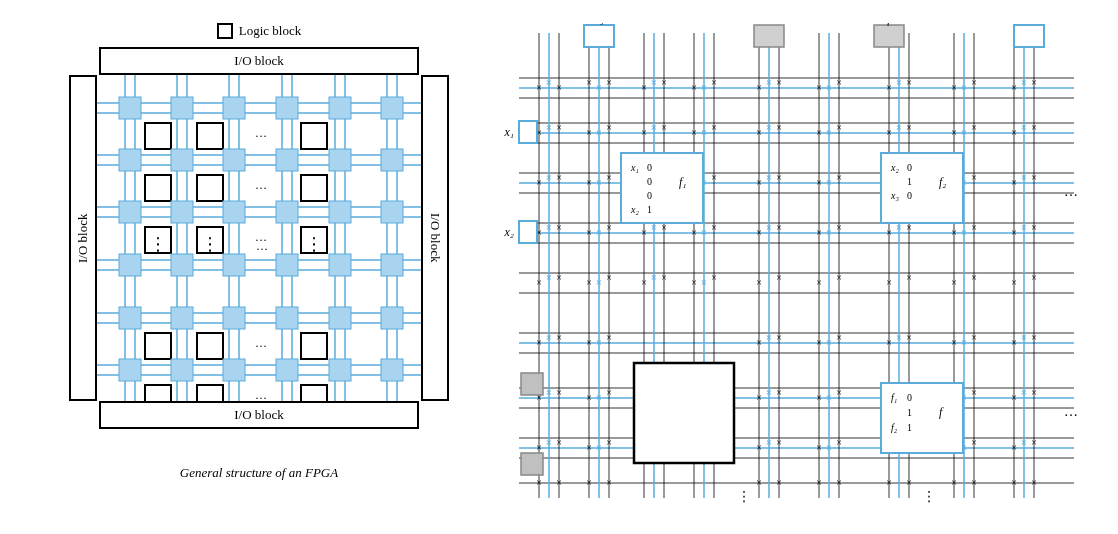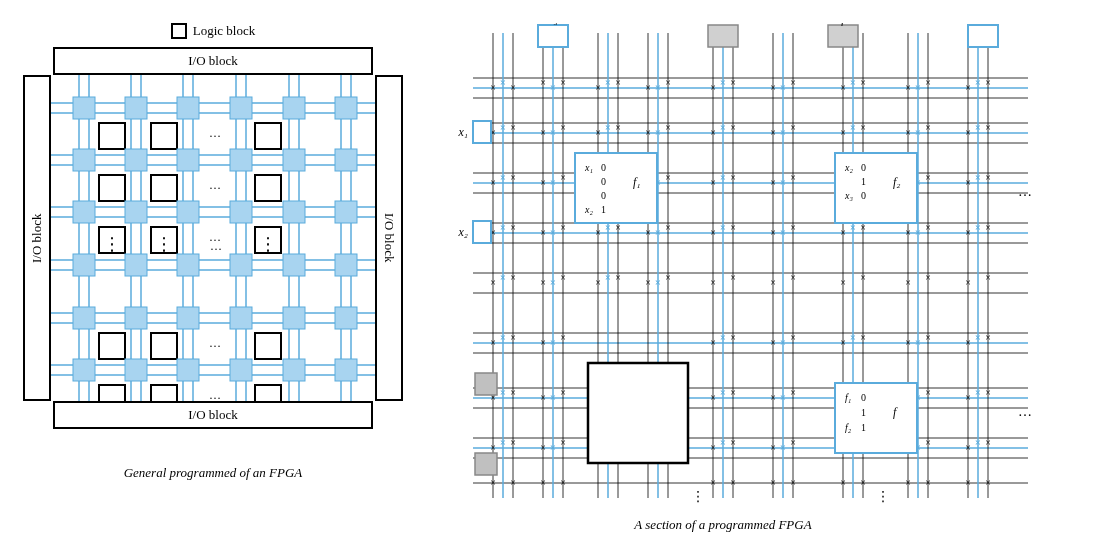--- a/index.html
+++ b/index.html
@@ -10,20 +10,21 @@
       font-family: 'Times New Roman', Times, serif;
       overflow: hidden;
       position: relative;
     }
 
     .main-container {
       display: flex;
       width: 889px;
       height: 534px;
       padding: 18px;
+      margin-left: 46px;
     }
 
     
     .left-panel {
       width: 460px;
       display: flex;
       flex-direction: column;
       align-items: center;
       padding: 5px;
     }
@@ -297,21 +298,21 @@
 
           <text x="164" y="62" text-anchor="middle" font-size="12" fill="black">…</text>
           <text x="164" y="114" text-anchor="middle" font-size="12" fill="black">…</text>
           <text x="164" y="166" text-anchor="middle" font-size="12" fill="black">…</text>
           <text x="164" y="272" text-anchor="middle" font-size="12" fill="black">…</text>
           <text x="164" y="324" text-anchor="middle" font-size="12" fill="black">…</text>
         </svg>
       </div>
     </div>
 
-    <div class="fpga-caption">General programmed of an FPGA</div>
+    <div class="fpga-caption">General structure of an FPGA</div>
   </div>
 
   <div class="right-panel">
     <div class="right-svg-container">
       <svg viewBox="0 0 620 490" width="620" height="490">
 
         <line x1="60" y1="55" x2="615" y2="55" stroke="black" stroke-width="0.8"></line>
         <line x1="60" y1="75" x2="615" y2="75" stroke="black" stroke-width="0.8"></line>
         <line x1="60" y1="100" x2="615" y2="100" stroke="black" stroke-width="0.8"></line>
         <line x1="60" y1="120" x2="615" y2="120" stroke="black" stroke-width="0.8"></line>
@@ -640,15 +641,14 @@
 
         <rect x="175" y="340" width="100" height="100" fill="white" stroke="black" stroke-width="2.5"></rect>
 
         <text x="285" y="478" text-anchor="middle" font-size="14" fill="black">⋮</text>
         <text x="470" y="478" text-anchor="middle" font-size="14" fill="black">⋮</text>
 
         <text x="605" y="173" font-size="14" fill="black">…</text>
         <text x="605" y="393" font-size="14" fill="black">…</text>
       </svg>
     </div>
-    <div class="right-caption">A section of a programmed FPGA</div>
   </div>
 </div>
 
 </body></html>

